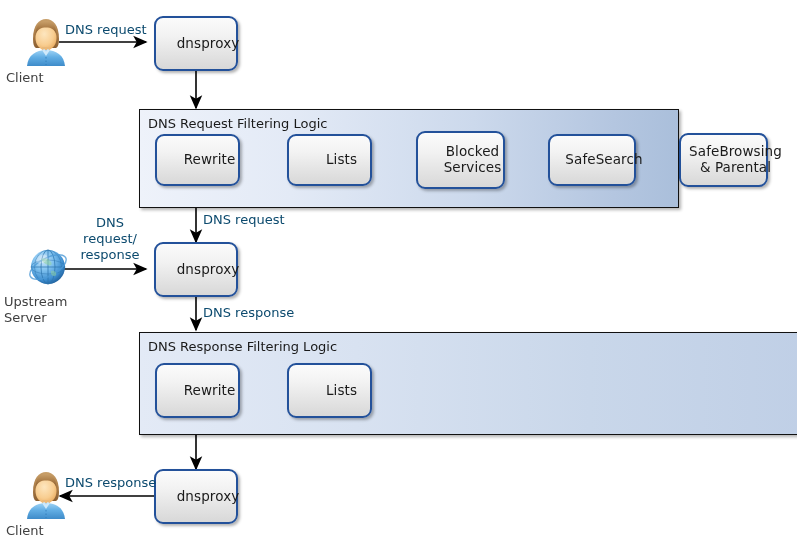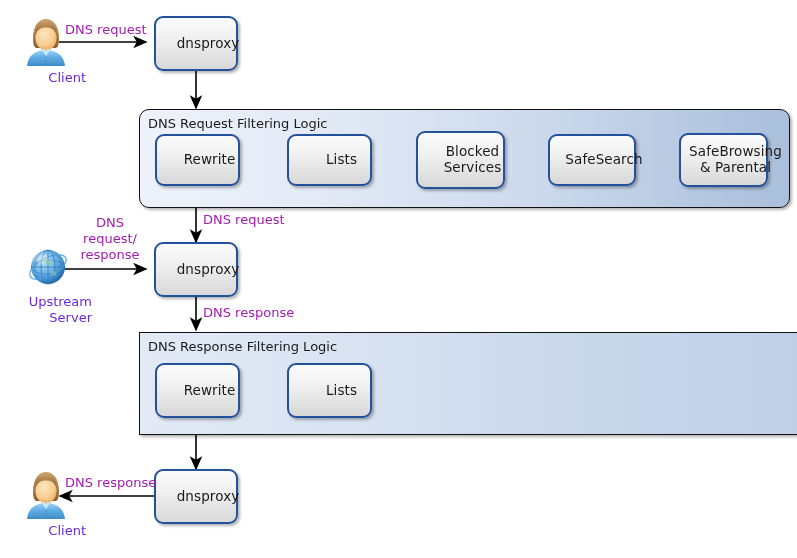--- a/index.html
+++ b/index.html
@@ -57,32 +57,32 @@
     top: 6px;
     font-size: 13px;
     color: #1a1a1a;
     white-space: nowrap;
   }
 
   
   .edge-label {
     position: absolute;
     font-size: 13px;
-    color: #a21caf;
+    color: #0c4a6e;
     white-space: pre;
     line-height: 1.22;
   }
   .edge-label.center { text-align: center; }
 
   
   .caption {
     position: absolute;
     font-size: 13px;
-    color: #6d28d9;
-    text-align: right;
+    color: #404040;
+    text-align: left;
     line-height: 1.2;
     white-space: pre;
   }
 
   
   #arrows {
     position: absolute;
     left: 0; top: 0;
     width: 797px;
     height: 558px;
@@ -165,21 +165,21 @@
     </svg>
   </div>
   <div class="caption" style="left:6px; top:70px; width:80px;">Client</div>
 
   <div class="node" style="left:154px; top:16px; width:84px; height:55px;">
     <span>dnsproxy</span>
   </div>
 
   <div class="edge-label" style="left:65px; top:22px;">DNS request</div>
 
-  <div class="panel request" style="left:139px; top:109px; width:651px; height:99px;border-radius:10px;">
+  <div class="panel request" style="left:139px; top:109px; width:540px; height:99px;">
     <div class="panel-title">DNS Request Filtering Logic</div>
   </div>
 
   <div class="edge-label" style="left:203px; top:212px;">DNS request</div>
 
   <div class="node" style="left:155px; top:134px; width:85px; height:52px;">
     <span>Rewrite</span>
   </div>
 
   <div class="node" style="left:287px; top:134px; width:85px; height:52px;">

